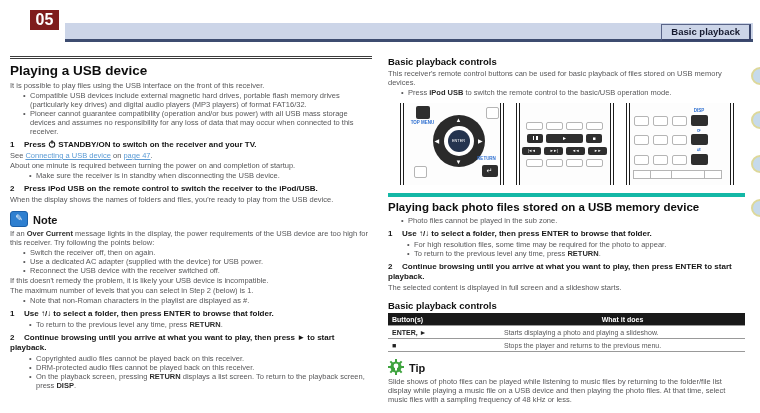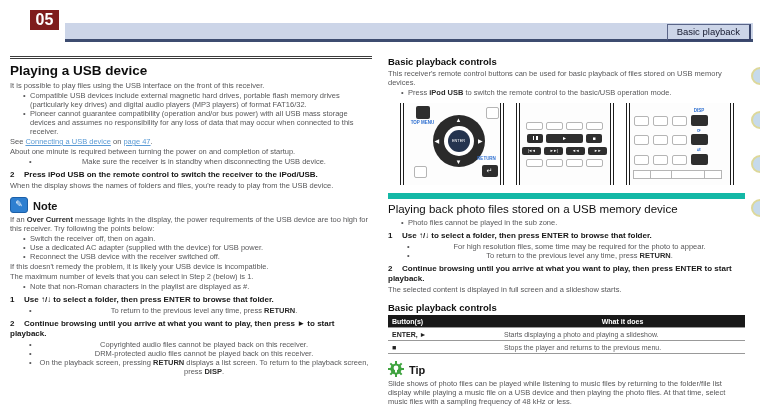--- a/index.html
+++ b/index.html
@@ -9,35 +9,35 @@
     color:#58585a;-webkit-font-smoothing:antialiased;
   }
   
   .page-num-box{position:absolute;left:30px;top:10px;width:29px;height:20px;
     background:#7f1d1d;color:#fff;font-size:16px;font-weight:bold;
     display:flex;align-items:center;justify-content:center;}
   .header-bar{position:absolute;left:65px;top:23px;width:688px;height:16px;
     background:#ccd5e8;border-bottom:3px solid #3d4c70;}
   .header-tab{position:absolute;right:2px;top:1px;background:#ccd5e8;
     border:1px solid #5a6588;border-right:2px solid #39456b;border-bottom:2px solid #39456b;
-    padding:1px 9px 2px 9px;font-size:9.5px;font-weight:normal;color:#15192e;white-space:nowrap;}
+    padding:1px 9px 2px 9px;font-size:9.5px;font-weight:bold;color:#15192e;white-space:nowrap;}
   
   .col{position:absolute;top:56px;}
   .col-left{left:10px;width:362px;}
   .col-right{left:388px;width:357px;}
   .h1{border-top:3px double #3c3c3c;padding-top:4px;margin:0 0 3px 0;
     font-size:13.5px;font-weight:bold;color:#0e0e0e;}
-  .h2{border-top:6px solid #14b8a6;padding-top:4px;margin:8px 0 3px 0;
-    font-size:11.5px;font-weight:normal;color:#0e0e0e;}
+  .h2{border-top:4px solid #14b8a6;padding-top:4px;margin:8px 0 3px 0;
+    font-size:11.5px;font-weight:bold;color:#0e0e0e;}
   .h3{margin:0 0 2px 0;font-size:9.5px;font-weight:bold;color:#101010;}
   p{margin:0 0 1px 0;font-size:7.5px;line-height:1.2;}
   ul{margin:0 0 1px 12px;padding:0;list-style:none;}
   li{font-size:7.5px;line-height:1.2;padding-left:8px;position:relative;margin:0;}
   li:before{content:"\2022";position:absolute;left:1px;}
-  ul.sub li{margin-left:6px;text-align:center;}
+  ul.sub li{margin-left:6px;}
   .step{font-size:8px;font-weight:bold;color:#161616;margin:4px 0 1px 0;line-height:1.25;}
   .step .num{display:inline-block;width:14px;}
   .b{font-weight:bold;color:#2b2b2b;}
   a.link{color:#5b9bd5;text-decoration:underline;cursor:pointer;}
   .icon-head{display:flex;align-items:flex-end;gap:5px;margin:7px 0 2px 0;}
   .icon-head .lbl{font-size:11px;font-weight:bold;color:#161616;padding-bottom:1px;}
   .note-icon{display:inline-block;width:16px;height:14px;background:#2e7fd0;
     border:1px solid #1b5fa8;border-radius:3px;color:#fff;font-size:9px;
     line-height:13px;text-align:center;}
   .standby-svg{vertical-align:-1px;}
@@ -105,20 +105,26 @@
 </div>
 
 <div class="col col-left">
   <div class="h1">Playing a USB device</div>
   <p>It is possible to play files using the USB interface on the front of this receiver.</p>
   <ul>
     <li>Compatible USB devices include external magnetic hard drives, portable flash memory drives (particularly key drives) and digital audio players (MP3 players) of format FAT16/32.</li>
     <li>Pioneer cannot guarantee compatibility (operation and/or bus power) with all USB mass storage devices and assumes no responsibility for any loss of data that may occur when connected to this receiver.</li>
   </ul>
 
+  <p class="step"><span class="num">1</span><span>Press</span>
+    <svg class="standby-svg" width="8" height="8" viewBox="0 0 10 10">
+        <circle cx="5" cy="5.6" r="3.4" fill="none" stroke="#161616" stroke-width="1.3"></circle>
+        <line x1="5" y1="0.4" x2="5" y2="4.6" stroke="#161616" stroke-width="1.5"></line>
+      </svg>
+    <span>STANDBY/ON to switch on the receiver and your TV.</span></p>
   <p><span>See </span><a class="link">Connecting a USB device</a><span> on </span><a class="link">page 47</a><span>.</span></p>
   <p>About one minute is required between turning the power on and completion of startup.</p>
   <ul class="sub">
     <li>Make sure the receiver is in standby when disconnecting the USB device.</li>
   </ul>
 
   <p class="step"><span class="num">2</span><span>Press iPod USB on the remote control to switch the receiver to the iPod/USB.</span></p>
   <p>When the display shows the names of folders and files, you're ready to play from the USB device.</p>
 
   <div class="icon-head">

